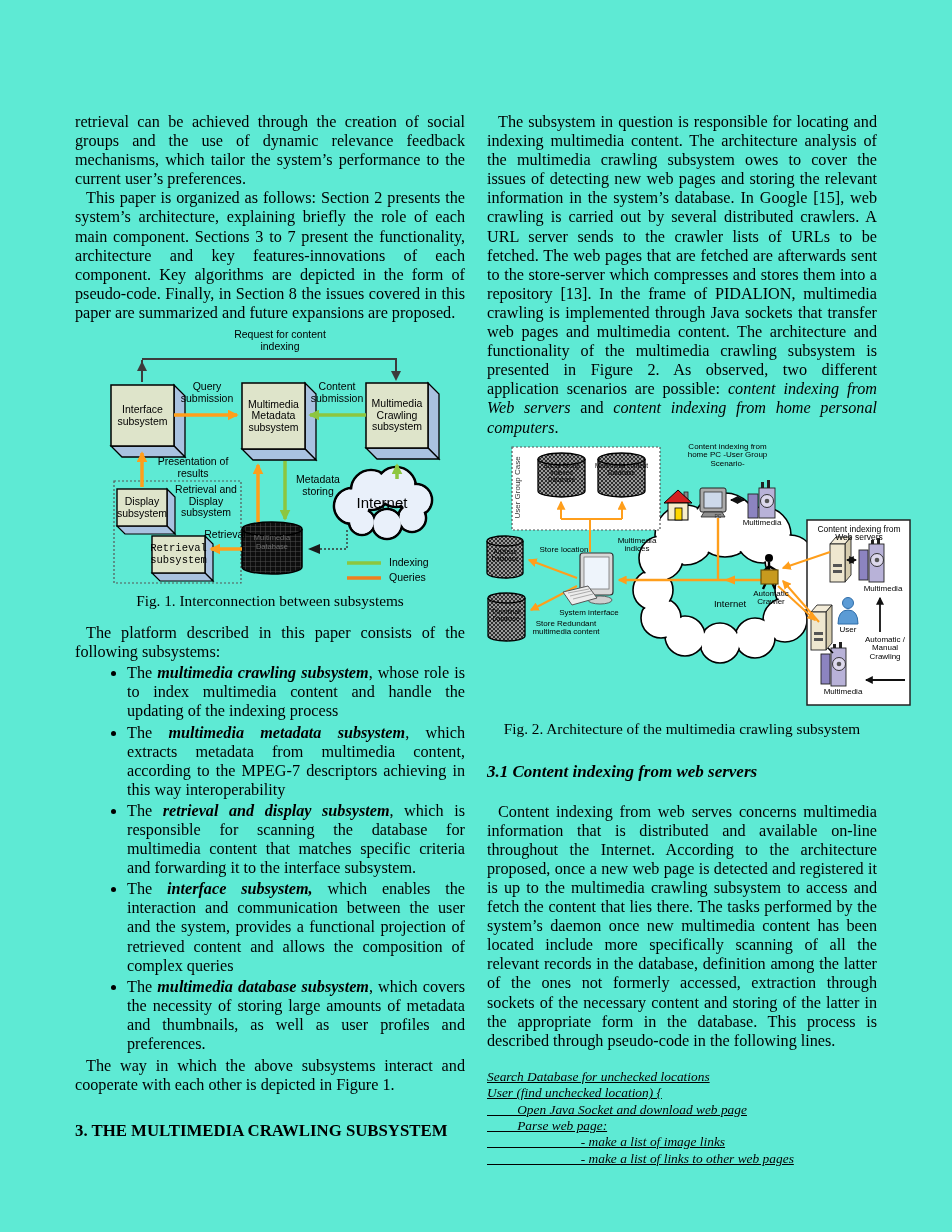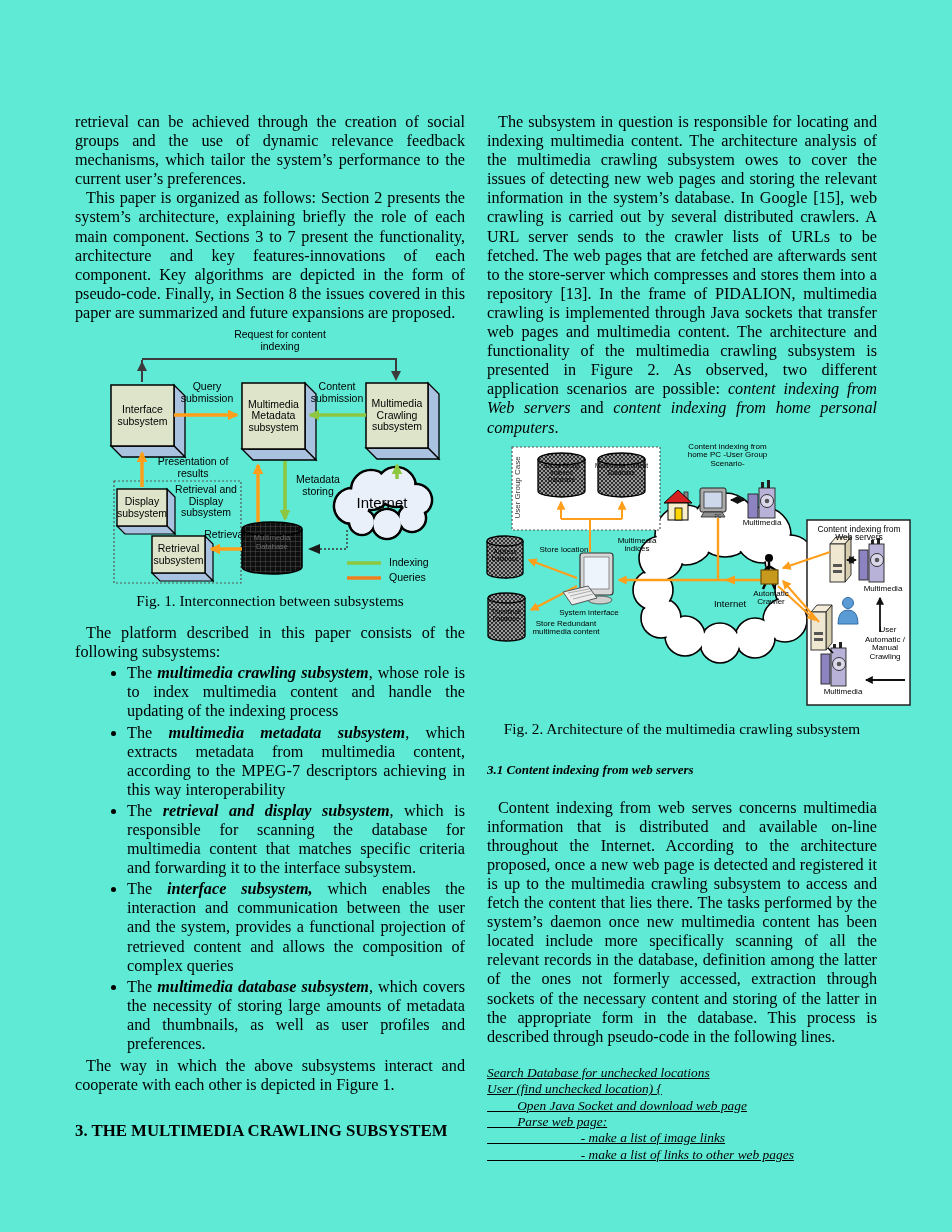--- a/index.html
+++ b/index.html
@@ -3,21 +3,21 @@
 <meta charset="utf-8">
 <style>
   html,body{margin:0;padding:0;background:#ffffff;}
   .page{position:relative;width:952px;height:1232px;background:#5eead4;overflow:hidden;
         font-family:"Liberation Serif","DejaVu Serif",serif;color:#000;}
   .cols{position:absolute;left:75px;top:113px;width:802px;display:flex;gap:22px;align-items:flex-start;}
   .col{width:390px;}
   p{margin:0;font-size:16.2px;line-height:19.1px;text-align:justify;}
   p.ind{text-indent:11px;}
   h2{font-size:16.8px;margin:13px 0 11px 0;font-weight:bold;}
-  h3.sub{font-size:13px;margin:24px 0 0 0;font-weight:bold;font-style:italic;}
+  h3.sub{font-size:17px;margin:24px 0 0 0;font-weight:bold;font-style:italic;}
   .bi{font-weight:bold;font-style:italic;}
   ul.subsys{margin:2px 0 0 0;padding:0 0 0 52px;}
   ul.subsys li{font-size:16.2px;line-height:19.1px;text-align:justify;margin:2px 0;}
   .figwrap{position:relative;}
   .figcap{font-size:15.3px;text-align:center;margin-top:6px;}
   .lbl{position:absolute;font-family:"Liberation Sans","DejaVu Sans",sans-serif;
        font-size:10.5px;line-height:11.5px;text-align:center;color:#000;}
   .lbl2{position:absolute;font-family:"Liberation Sans","DejaVu Sans",sans-serif;
        font-size:8px;line-height:8.8px;text-align:center;color:#000;}
   .boxlbl{display:flex;align-items:center;justify-content:center;}
@@ -136,21 +136,21 @@
 
       <div class="lbl" style="left:150px;top:3px;width:110px;">Request for content indexing</div>
       <div class="lbl boxlbl" style="left:36px;top:59px;width:63px;height:61px;">Interface subsystem</div>
       <div class="lbl boxlbl" style="left:167px;top:57px;width:63px;height:66px;">Multimedia Metadata subsystem</div>
       <div class="lbl boxlbl" style="left:291px;top:57px;width:62px;height:65px;">Multimedia Crawling subsystem</div>
       <div class="lbl" style="left:99px;top:55px;width:66px;">Query submission</div>
       <div class="lbl" style="left:226px;top:55px;width:72px;">Content submission</div>
       <div class="lbl" style="left:72px;top:130px;width:92px;">Presentation of results</div>
       <div class="lbl boxlbl" style="left:42px;top:163px;width:50px;height:37px;">Display subsystem</div>
       <div class="lbl" style="left:96px;top:158px;width:70px;">Retrieval and Display subsystem</div>
-      <div class="lbl boxlbl" style="left:77px;top:210px;width:53px;height:37px;">Retrieval subsystem</div>
+      <div class="lbl boxlbl" style="left:77px;top:210px;width:53px;height:37px;font-family:Liberation Mono, monospace;">Retrieval subsystem</div>
       <div class="lbl" style="left:124px;top:203px;width:52px;">Retrieval</div>
       <div class="lbl" style="left:167px;top:208px;width:60px;font-size:7.5px;line-height:8.5px;color:#6e6e6e;">Multimedia Database</div>
       <div class="lbl" style="left:212px;top:148px;width:62px;">Metadata storing</div>
       <div class="lbl" style="left:277px;top:171px;width:60px;font-size:15px;">Internet</div>
       <div class="lbl" style="left:314px;top:231px;width:60px;text-align:left;">Indexing</div>
       <div class="lbl" style="left:314px;top:246px;width:60px;text-align:left;">Queries</div>
     </div>
     <div class="figcap">Fig. 1. Interconnection between subsystems</div>
 
     <p class="ind" style="margin-top:14px;">The platform described in this paper consists of the following subsystems:</p>
@@ -342,21 +342,21 @@
       <div class="lbl2" style="left:47px;top:106px;width:64px;">Store location</div>
       <div class="lbl2" style="left:42px;top:180px;width:78px;">Store Redundant multimedia content</div>
       <div class="lbl2" style="left:60px;top:169px;width:88px;">System interface</div>
       <div class="lbl2" style="left:122px;top:97px;width:60px;">Multimedia indices</div>
       <div class="lbl2" style="left:215px;top:160px;width:60px;font-size:9.5px;">Internet</div>
       <div class="lbl2" style="left:225px;top:72px;width:16px;font-size:5px;color:#333;">PC</div>
       <div class="lbl2" style="left:246px;top:79px;width:62px;">Multimedia</div>
       <div class="lbl2" style="left:255px;top:150px;width:62px;">Automatic Crawler</div>
       <div class="lbl2" style="left:326px;top:85px;width:96px;font-size:8.5px;">Content indexing from Web servers</div>
       <div class="lbl2" style="left:372px;top:145px;width:52px;">Multimedia</div>
-      <div class="lbl2" style="left:348px;top:186px;width:30px;padding-left:40px;">User</div>
+      <div class="lbl2" style="left:348px;top:186px;width:30px;">User</div>
       <div class="lbl2" style="left:376px;top:196px;width:48px;">Automatic / Manual Crawling</div>
       <div class="lbl2" style="left:332px;top:248px;width:52px;">Multimedia</div>
     </div>
     <div class="figcap" style="margin-top:10px;">Fig. 2. Architecture of the multimedia crawling subsystem</div>
 
     <h3 class="sub">3.1 Content indexing from web servers</h3>
     <p class="ind" style="margin-top:21px;">Content indexing from web serves concerns multimedia information that is distributed and available on-line throughout the Internet. According to the architecture proposed, once a new web page is detected and registered it is up to the multimedia crawling subsystem to access and fetch the content that lies there. The tasks performed by the system’s daemon once new multimedia content has been located include more specifically scanning of all the relevant records in the database, definition among the latter of the ones not formerly accessed, extraction through sockets of the necessary content and storing of the latter in the appropriate form in the database. This process is described through pseudo-code in the following lines.</p>
     <div class="code">
       <div>Search Database for unchecked locations</div>
       <div>User (find unchecked location) {</div>

